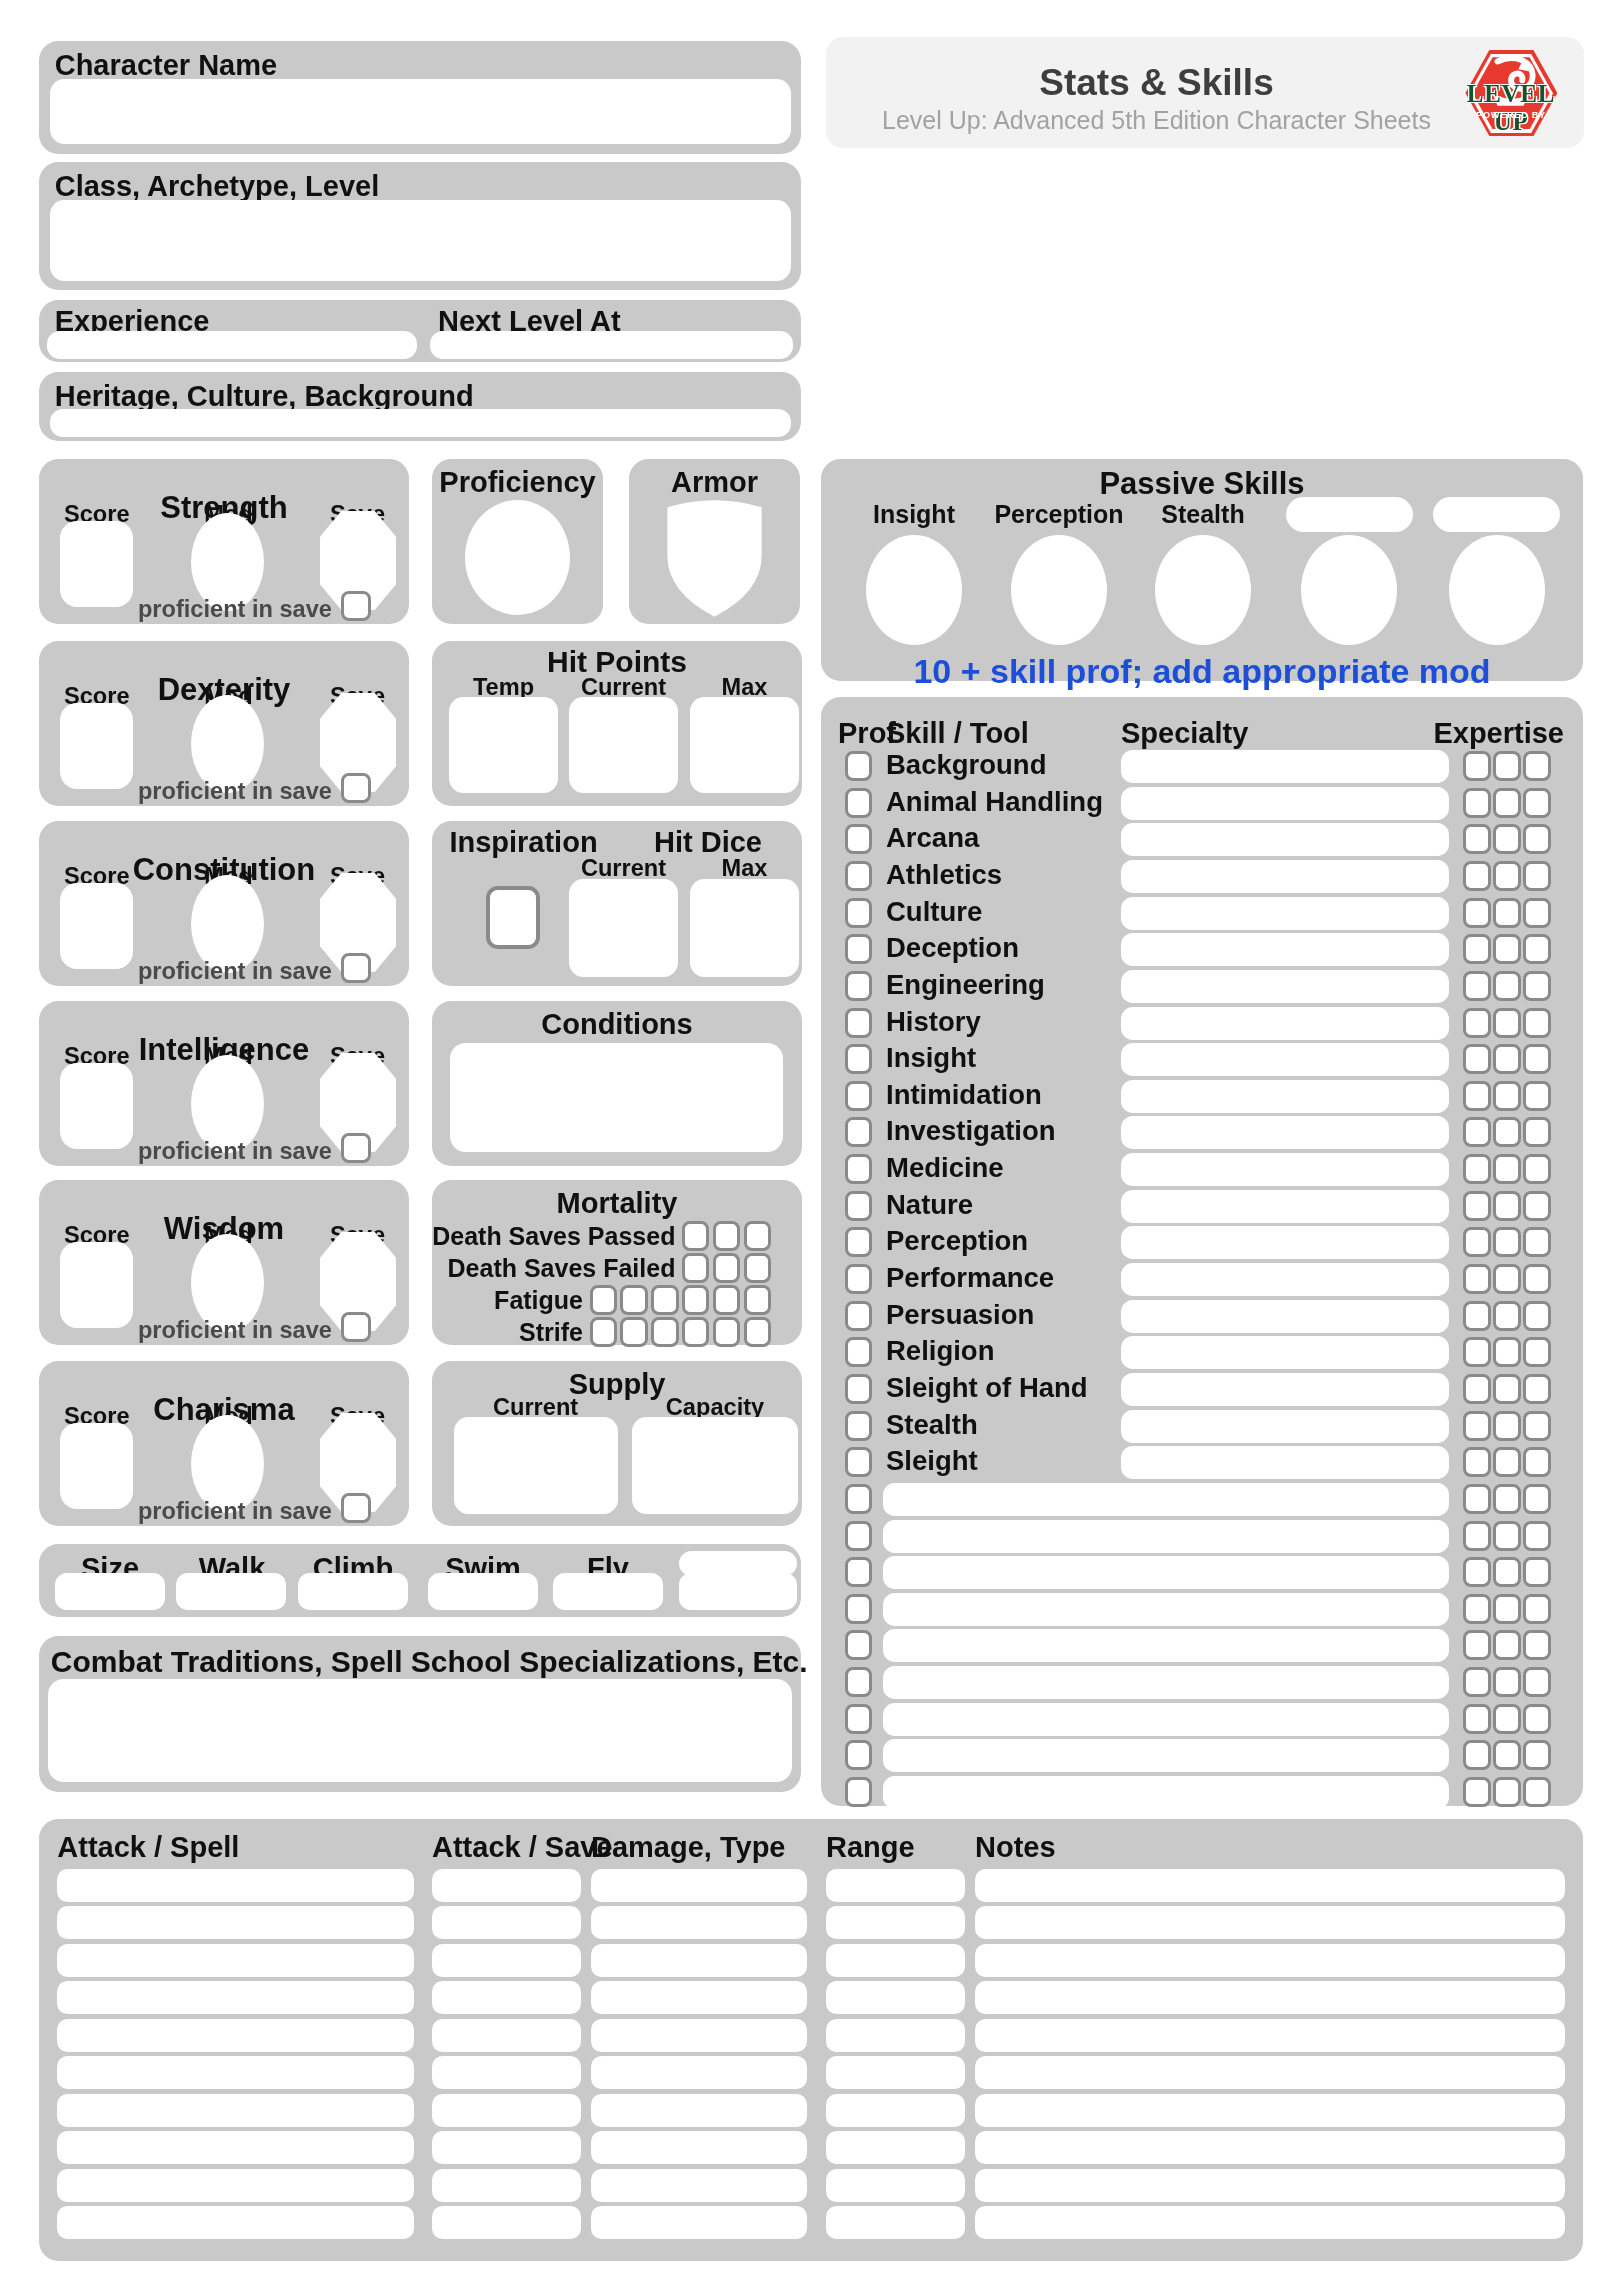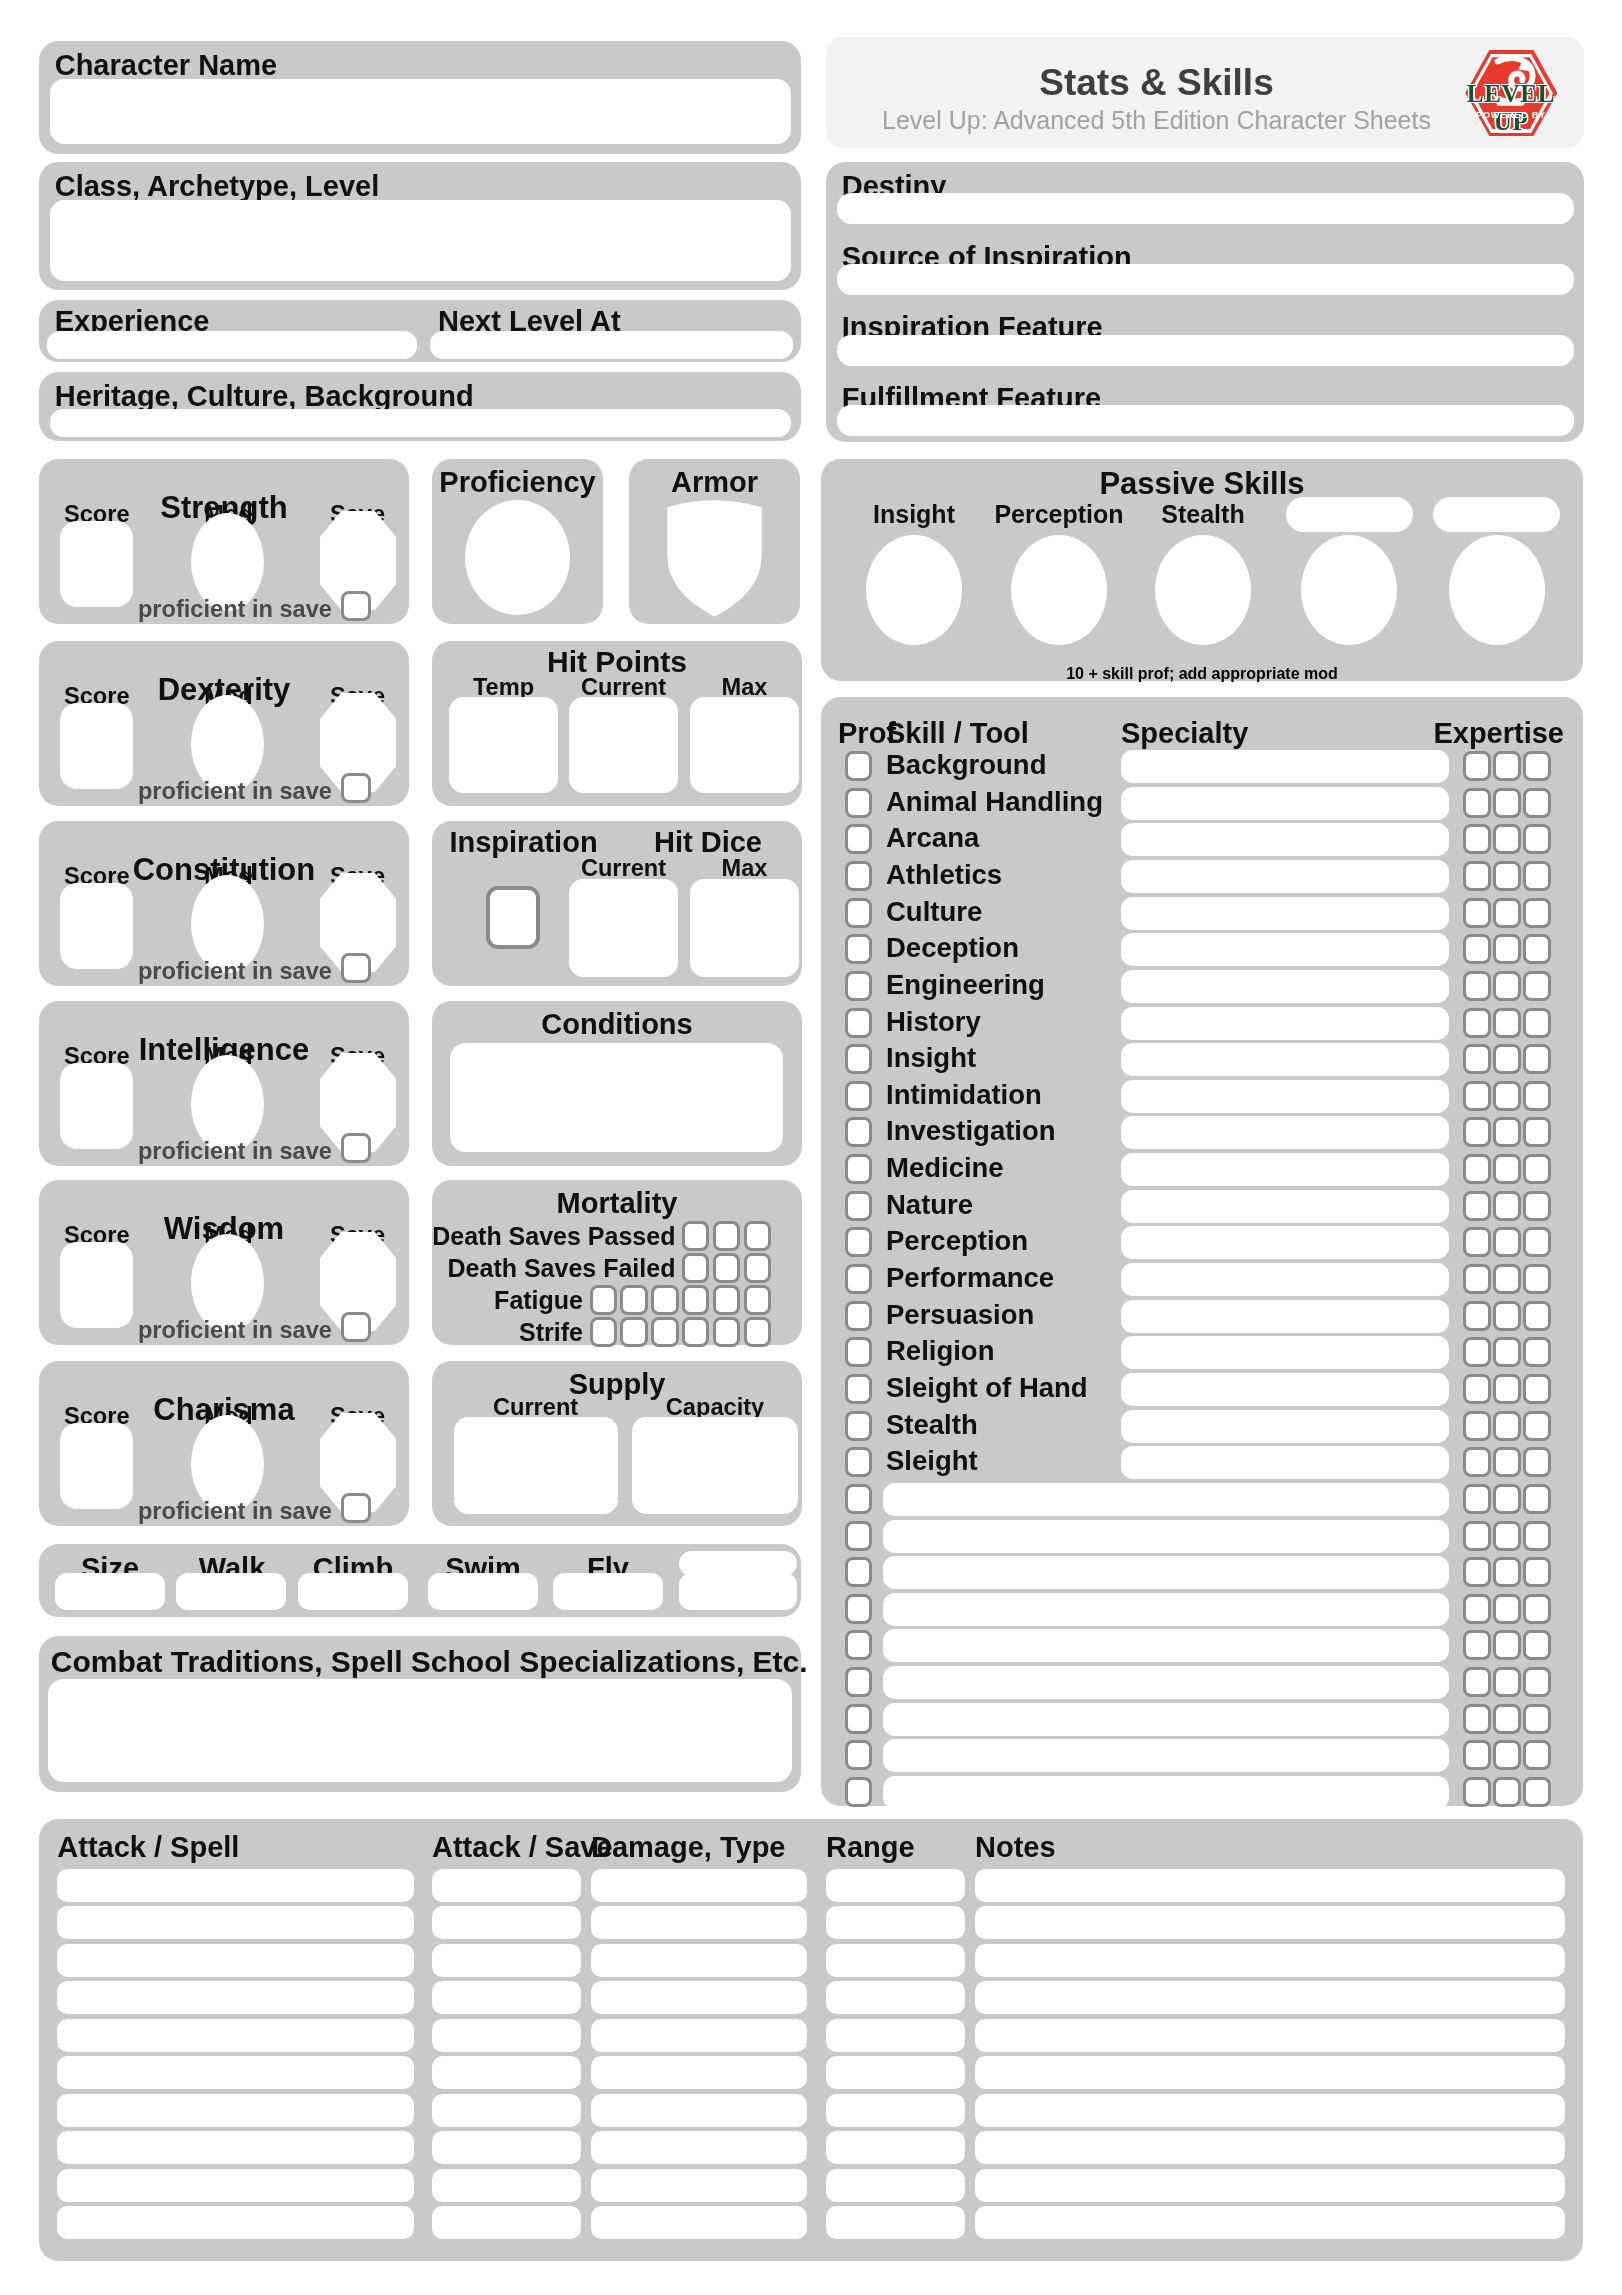--- a/index.html
+++ b/index.html
@@ -78,21 +78,21 @@
   .sup-lbl1{left:21.6px;top:33px;width:164px;text-align:center;font-size:23.6px;}
   .sup-lbl2{left:200px;top:33px;width:166px;text-align:center;font-size:23.6px;}
   .sup-box1{left:21.6px;top:56px;width:164px;height:97px;border-radius:14.4px;}
   .sup-box2{left:200px;top:56px;width:166px;height:97px;border-radius:14.4px;}
   
   .p-passive{left:821px;top:459px;width:762px;height:222px;}
   .passive-title{position:absolute;left:0;top:6.5px;width:100%;text-align:center;font-size:31px;font-weight:bold;}
   .pslot-lbl{position:absolute;top:41px;width:144px;text-align:center;font-size:25px;font-weight:bold;}
   .pslot-pill{position:absolute;top:38px;height:35px;border-radius:17.7px;}
   .pslot-ellipse{position:absolute;top:76px;width:96px;height:110px;border-radius:50%;}
-  .passive-caption{position:absolute;left:0;top:206px;width:100%;text-align:center;font-size:16px;font-weight:bold;color:#000000;}
+  .passive-caption{position:absolute;left:0;top:193px;width:100%;text-align:center;font-size:34px;font-weight:bold;color:#1d4ed8;}
   
   .p-skills{left:821px;top:697px;width:762px;height:1109px;}
   .sk-h{position:absolute;top:19.6px;font-size:29px;font-weight:bold;}
   .skh-prof{left:17px;} .skh-name{left:65px;} .skh-spec{left:300px;}
   .skh-exp{left:603px;width:140px;text-align:right;}
   .skill-rows{position:absolute;left:0;top:51px;right:0;bottom:0;}
   .skill-row{position:absolute;left:0;right:0;height:37px;}
   .skill-cbx{left:23.6px;top:2.6px;width:27.5px;height:30px;}
   .skill-name{position:absolute;left:65px;top:0;height:37px;line-height:34px;font-size:27.5px;font-weight:bold;white-space:nowrap;}
   .skill-name-input{left:62px;top:2px;width:267px;height:33px;border-radius:11.8px;}
@@ -155,30 +155,20 @@
       <svg class="logo-dragon" viewBox="0 0 100 80">
         <path d="M30,10 C55,-2 82,8 84,30 C85,47 70,56 58,50 C48,45 49,32 58,29 C64,27 70,32 68,39" fill="none" stroke="#ffffff" stroke-width="9" stroke-linecap="round"></path>
         <path d="M70,6 L84,26 L62,22 Z" fill="#ffffff"></path>
         <path d="M22,58 C40,70 62,70 78,60 L70,78 L30,78 Z" fill="#ffffff"></path>
       </svg>
       <span class="logo-title">LEVEL UP</span>
       <span class="logo-sub">POWERED BY</span>
     </div>
   </section>
 
-  <section class="panel p-destiny">
-    <span class="lbl dg-lbl" style="top:7.9px">Destiny</span>
-    <div class="field dg-input" style="top:31px"></div>
-    <span class="lbl dg-lbl" style="top:79px">Source of Inspiration</span>
-    <div class="field dg-input" style="top:102px"></div>
-    <span class="lbl dg-lbl" style="top:149px">Inspiration Feature</span>
-    <div class="field dg-input" style="top:173px"></div>
-    <span class="lbl dg-lbl" style="top:220px">Fulfillment Feature</span>
-    <div class="field dg-input" style="top:243px"></div>
-  </section>
 
   <div id="abilities-root">
   <section class="panel ability" style="top: 459px;">
     <h2 class="ability-title">Strength</h2>
     <span class="lbl score-lbl">Score</span>
     <span class="lbl mod-lbl">Mod</span>
     <span class="lbl save-lbl">Save</span>
     <div class="field score-box"></div>
     <div class="field mod-ellipse"></div>
     <div class="field save-oct"></div>

